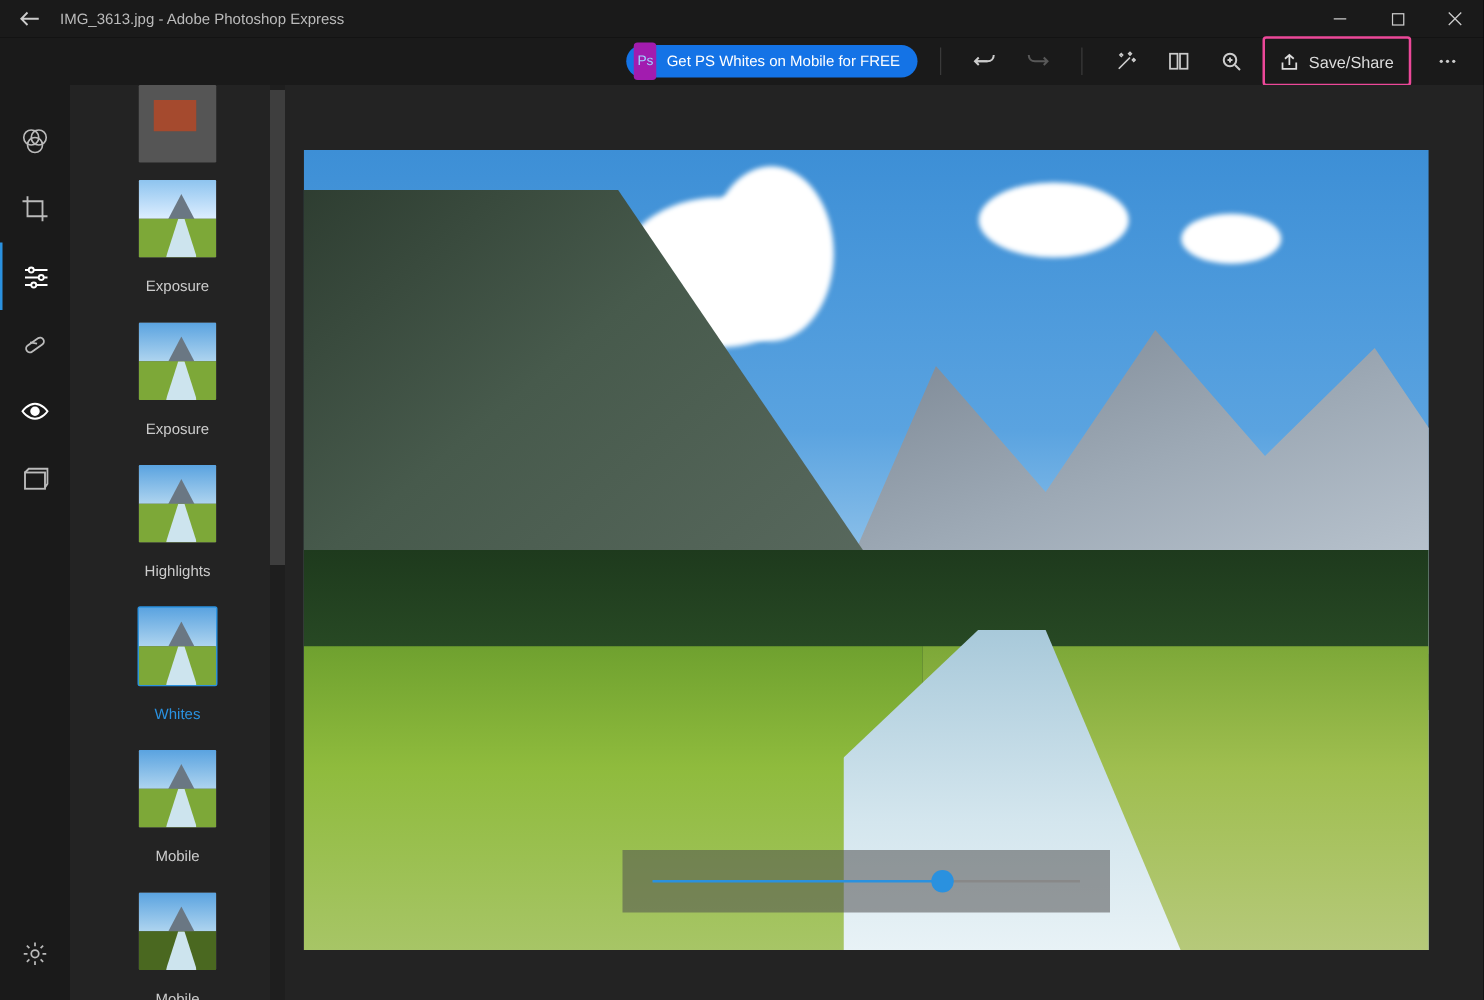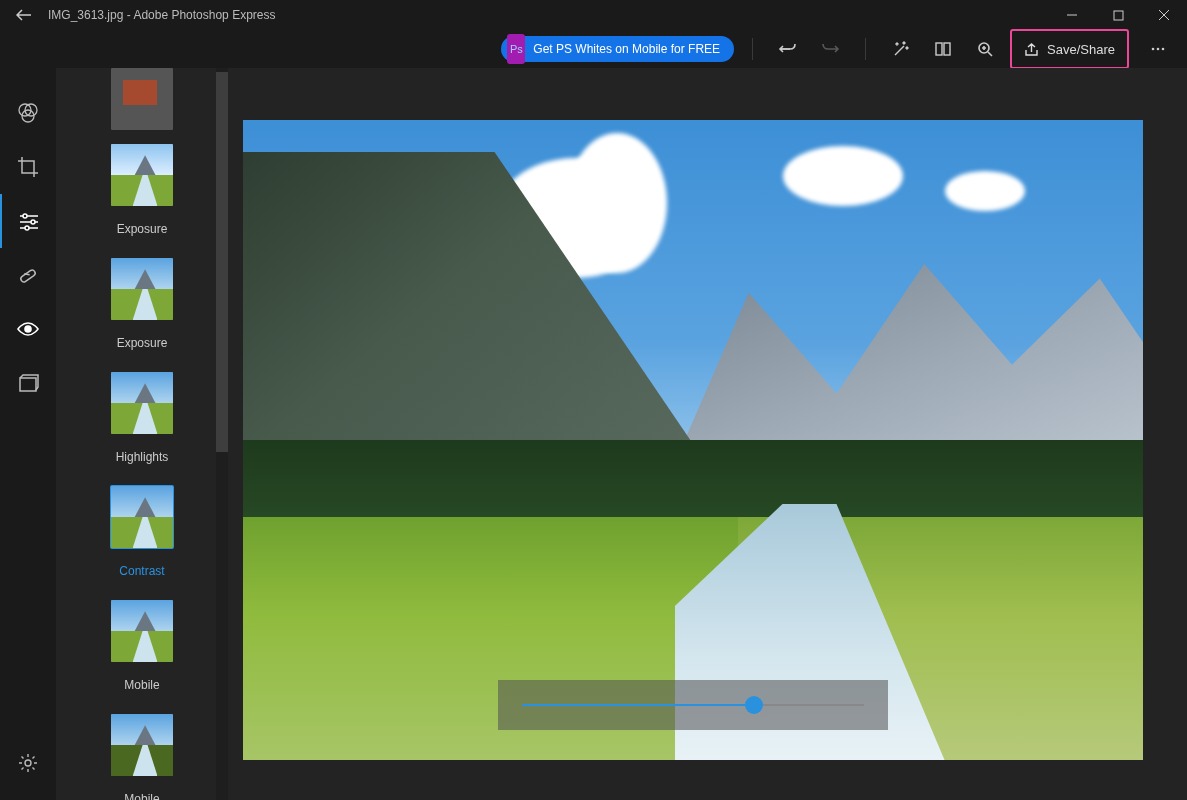--- a/index.html
+++ b/index.html
@@ -207,21 +207,21 @@
           <div class="g"></div>
           <div class="r"></div>
         </div>
         <div class="lbl">Highlights</div>
         <div class="thumb selected th-land">
           <div class="s"></div>
           <div class="m"></div>
           <div class="g"></div>
           <div class="r"></div>
         </div>
-        <div class="lbl selected">Contrast</div>
+        <div class="lbl selected">Whites</div>
         <div class="thumb th-land">
           <div class="s"></div>
           <div class="m"></div>
           <div class="g"></div>
           <div class="r"></div>
         </div>
         <div class="lbl">Mobile</div>
         <div class="thumb th-land dark">
           <div class="s"></div>
           <div class="m"></div>

